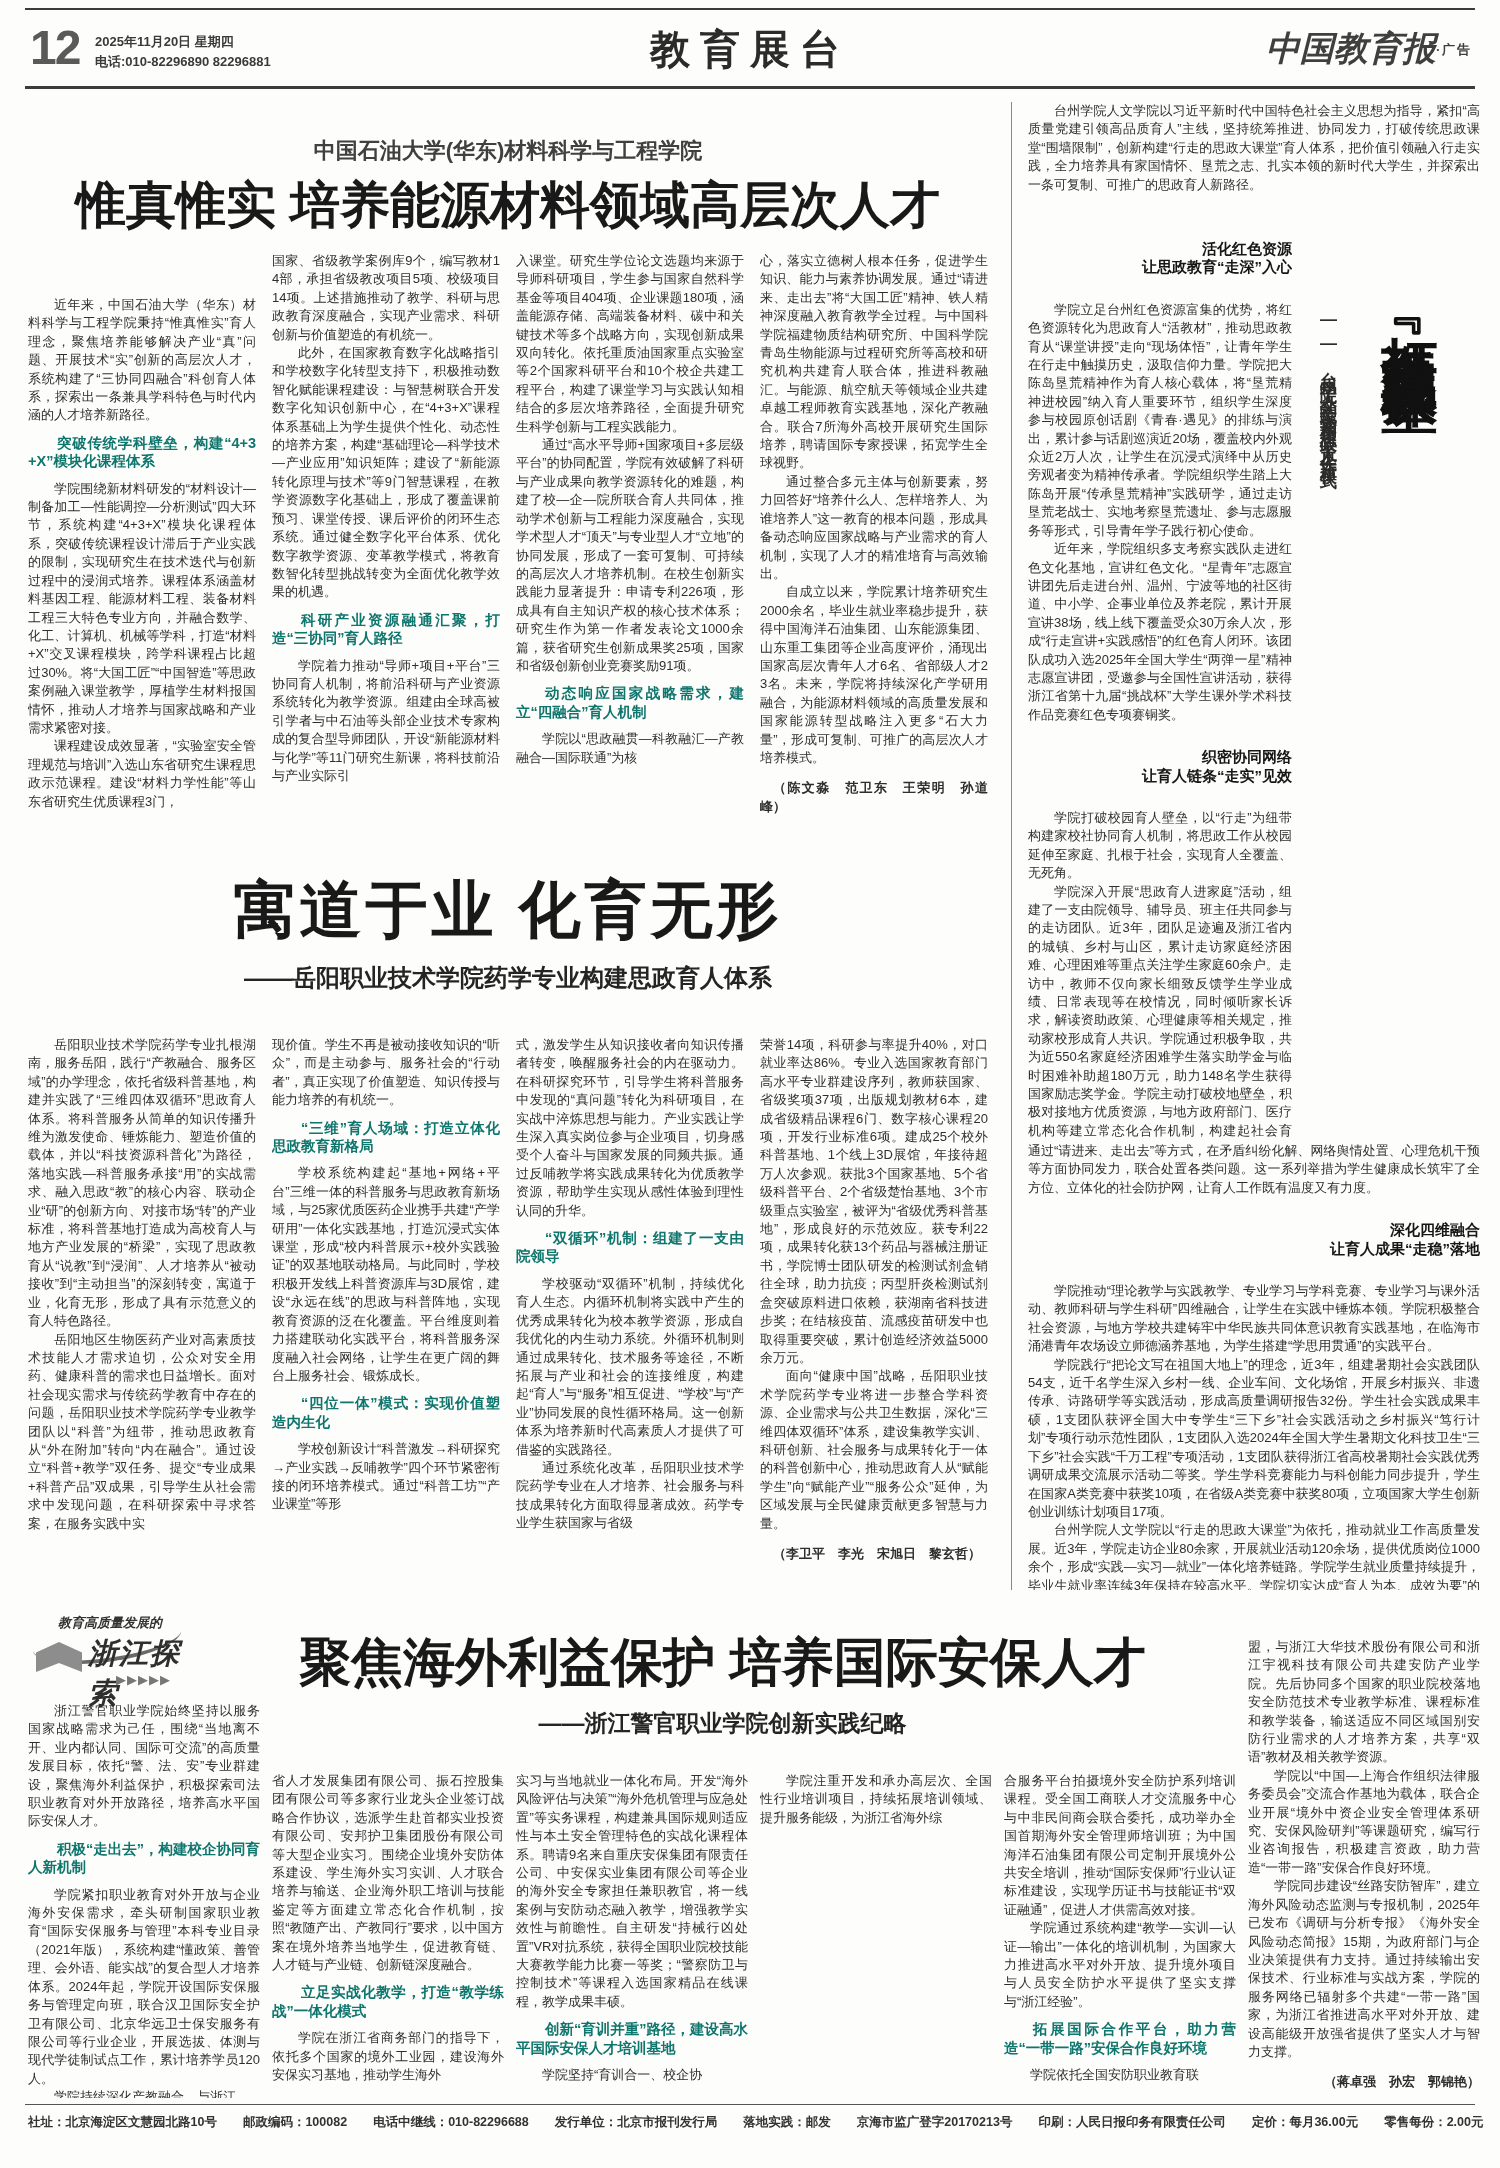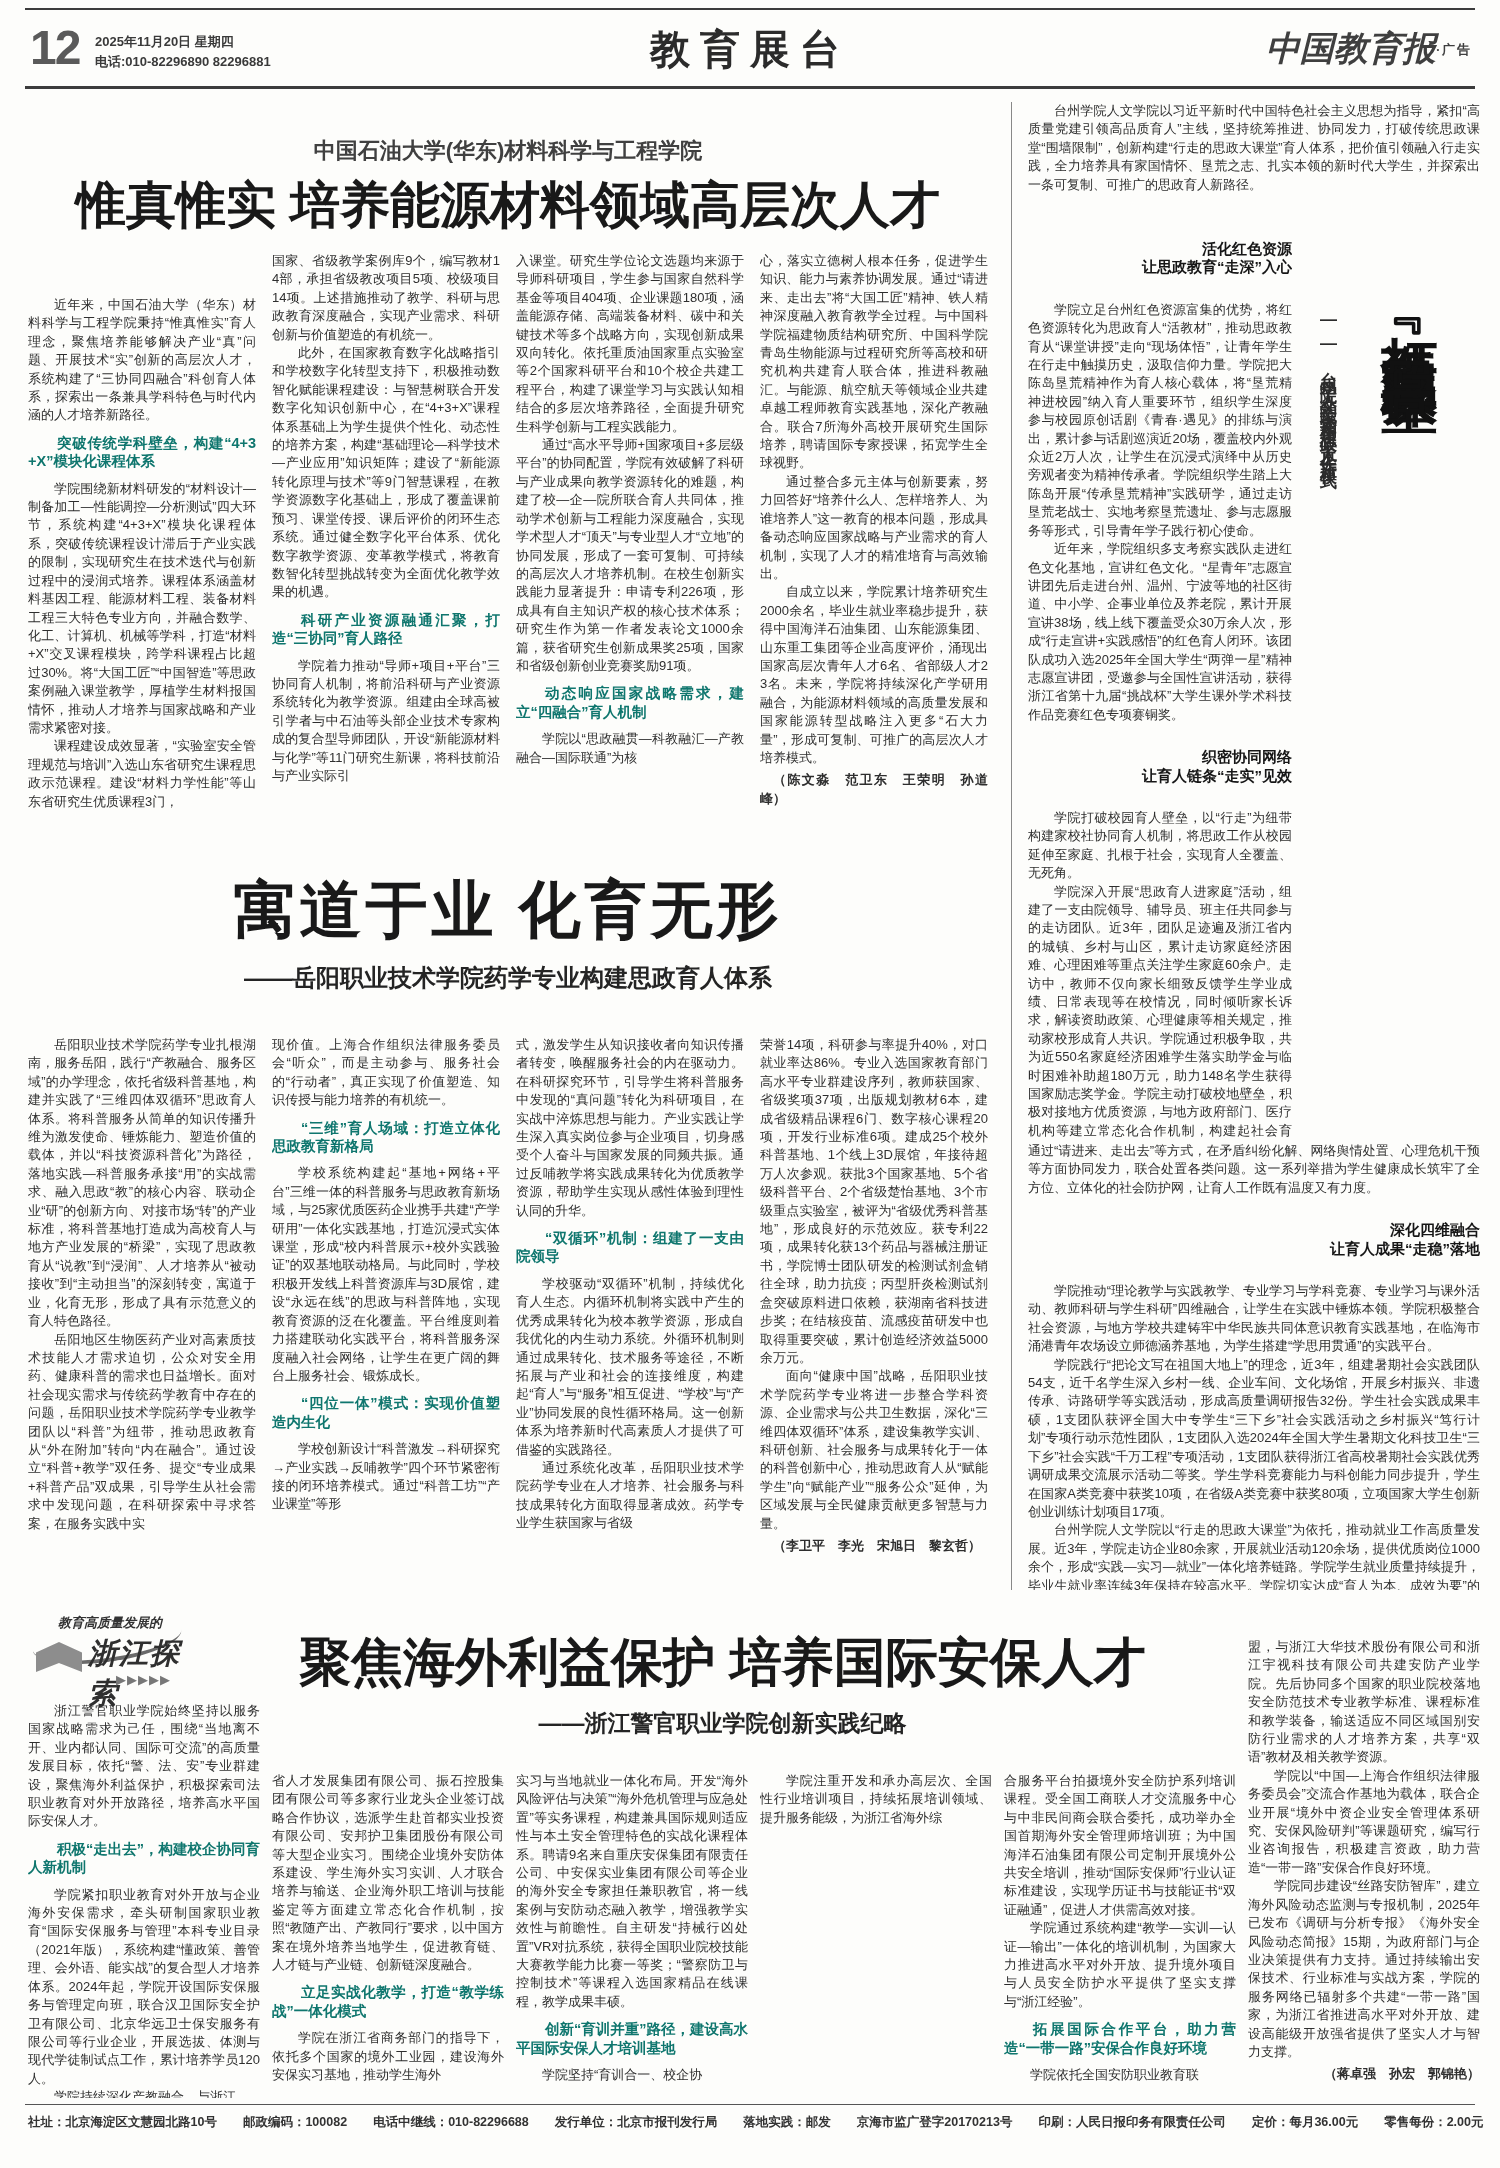--- a/index.html
+++ b/index.html
@@ -19,21 +19,21 @@
   .headline{font-weight:800;text-align:center;color:#191919;white-space:nowrap;}
   .subheadline{font-weight:700;text-align:center;color:#242424;}
   .colwrap{position:absolute;overflow:hidden;text-align:justify;word-break:break-all;}
   .para,.para-cont,.col-subhead,.col-subhead-center,.byline{
       font-size:13px;line-height:18.4px;margin:0;color:#2e2e2e;}
   .para{text-indent:2em;}
   .para-cont{text-indent:0;}
   .col-subhead{font-weight:700;font-size:14.5px;margin:9px 0;text-indent:2em;color:#0f766e;}
   .col-subhead-center{font-weight:700;font-size:15px;margin:24px 0;text-align:right;
       white-space:pre-line;text-indent:0;color:#161616;}
-  .byline{text-indent:1em;margin-top:4px;font-weight:600;}
+  .byline{text-indent:1em;margin-top:12px;font-weight:600;}
   .byline-r{text-align:right;text-indent:0;}
   
   .vert{writing-mode:vertical-rl;text-orientation:upright;}
   #tz-vert-head{font-size:56px;font-weight:900;color:#111;letter-spacing:4px;}
   #tz-vert-sub{font-size:17px;font-weight:700;color:#2b2b2b;letter-spacing:5px;}
   
   #zj-logo{width:180px;height:88px;}
   #zj-logo .swoosh{position:absolute;left:2px;top:6px;width:150px;height:40px;
       border-bottom:4px solid #6a6a6a;border-radius:50%;transform:rotate(-8deg);}
   #zj-logo .book{position:absolute;left:6px;top:30px;width:46px;height:30px;background:#8d8d8d;
@@ -118,21 +118,21 @@
       <div class="byline byline-r">（陈灵强　林军辉　屈燕飞）</div>
     </div>
 
   <div class="abs headline" style="left:28px;top:868px;width:960px;font-size:62px;letter-spacing:4px;">寓道于业  化育无形</div>
   <div class="abs subheadline" style="left:28px;top:962px;width:960px;font-size:24px;">——岳阳职业技术学院药学专业构建思政育人体系</div>
   <div class="colwrap" style="left:28px;top:1036px;width:228px;height:556px;">
       <div class="para">岳阳职业技术学院药学专业扎根湖南，服务岳阳，践行“产教融合、服务区域”的办学理念，依托省级科普基地，构建并实践了“三维四体双循环”思政育人体系。将科普服务从简单的知识传播升维为激发使命、锤炼能力、塑造价值的载体，并以“科技资源科普化”为路径，落地实践—科普服务承接“用”的实战需求、融入思政“教”的核心内容、联动企业“研”的创新方向、对接市场“转”的产业标准，将科普基地打造成为高校育人与地方产业发展的“桥梁”，实现了思政教育从“说教”到“浸润”、人才培养从“被动接收”到“主动担当”的深刻转变，寓道于业，化育无形，形成了具有示范意义的育人特色路径。</div>
       <div class="para">岳阳地区生物医药产业对高素质技术技能人才需求迫切，公众对安全用药、健康科普的需求也日益增长。面对社会现实需求与传统药学教育中存在的问题，岳阳职业技术学院药学专业教学团队以“科普”为纽带，推动思政教育从“外在附加”转向“内在融合”。通过设立“科普+教学”双任务、提交“专业成果+科普产品”双成果，引导学生从社会需求中发现问题，在科研探索中寻求答案，在服务实践中实</div>
     </div>
   <div class="colwrap" style="left:272px;top:1036px;width:228px;height:556px;">
-      <div class="para-cont">现价值。上海合作组织法律服务委员会“听众”，而是主动参与、服务社会的“行动者”，真正实现了价值塑造、知识传授与能力培养的有机统一。</div>
+      <div class="para-cont">现价值。学生不再是被动接收知识的“听众”，而是主动参与、服务社会的“行动者”，真正实现了价值塑造、知识传授与能力培养的有机统一。</div>
       <div class="col-subhead">“三维”育人场域：打造立体化思政教育新格局</div>
       <div class="para">学校系统构建起“基地+网络+平台”三维一体的科普服务与思政教育新场域，与25家优质医药企业携手共建“产学研用”一体化实践基地，打造沉浸式实体课堂，形成“校内科普展示+校外实践验证”的双基地联动格局。与此同时，学校积极开发线上科普资源库与3D展馆，建设“永远在线”的思政与科普阵地，实现教育资源的泛在化覆盖。平台维度则着力搭建联动化实践平台，将科普服务深度融入社会网络，让学生在更广阔的舞台上服务社会、锻炼成长。</div>
       <div class="col-subhead">“四位一体”模式：实现价值塑造内生化</div>
       <div class="para">学校创新设计“科普激发→科研探究→产业实践→反哺教学”四个环节紧密衔接的闭环培养模式。通过“科普工坊”“产业课堂”等形</div>
     </div>
   <div class="colwrap" style="left:516px;top:1036px;width:228px;height:556px;">
       <div class="para-cont">式，激发学生从知识接收者向知识传播者转变，唤醒服务社会的内在驱动力。在科研探究环节，引导学生将科普服务中发现的“真问题”转化为科研项目，在实战中淬炼思想与能力。产业实践让学生深入真实岗位参与企业项目，切身感受个人奋斗与国家发展的同频共振。通过反哺教学将实践成果转化为优质教学资源，帮助学生实现从感性体验到理性认同的升华。</div>
       <div class="col-subhead">“双循环”机制：组建了一支由院领导</div>
       <div class="para">学校驱动“双循环”机制，持续优化育人生态。内循环机制将实践中产生的优秀成果转化为校本教学资源，形成自我优化的内生动力系统。外循环机制则通过成果转化、技术服务等途径，不断拓展与产业和社会的连接维度，构建起“育人”与“服务”相互促进、“学校”与“产业”协同发展的良性循环格局。这一创新体系为培养新时代高素质人才提供了可借鉴的实践路径。</div>
       <div class="para">通过系统化改革，岳阳职业技术学院药学专业在人才培养、社会服务与科技成果转化方面取得显著成效。药学专业学生获国家与省级</div>

